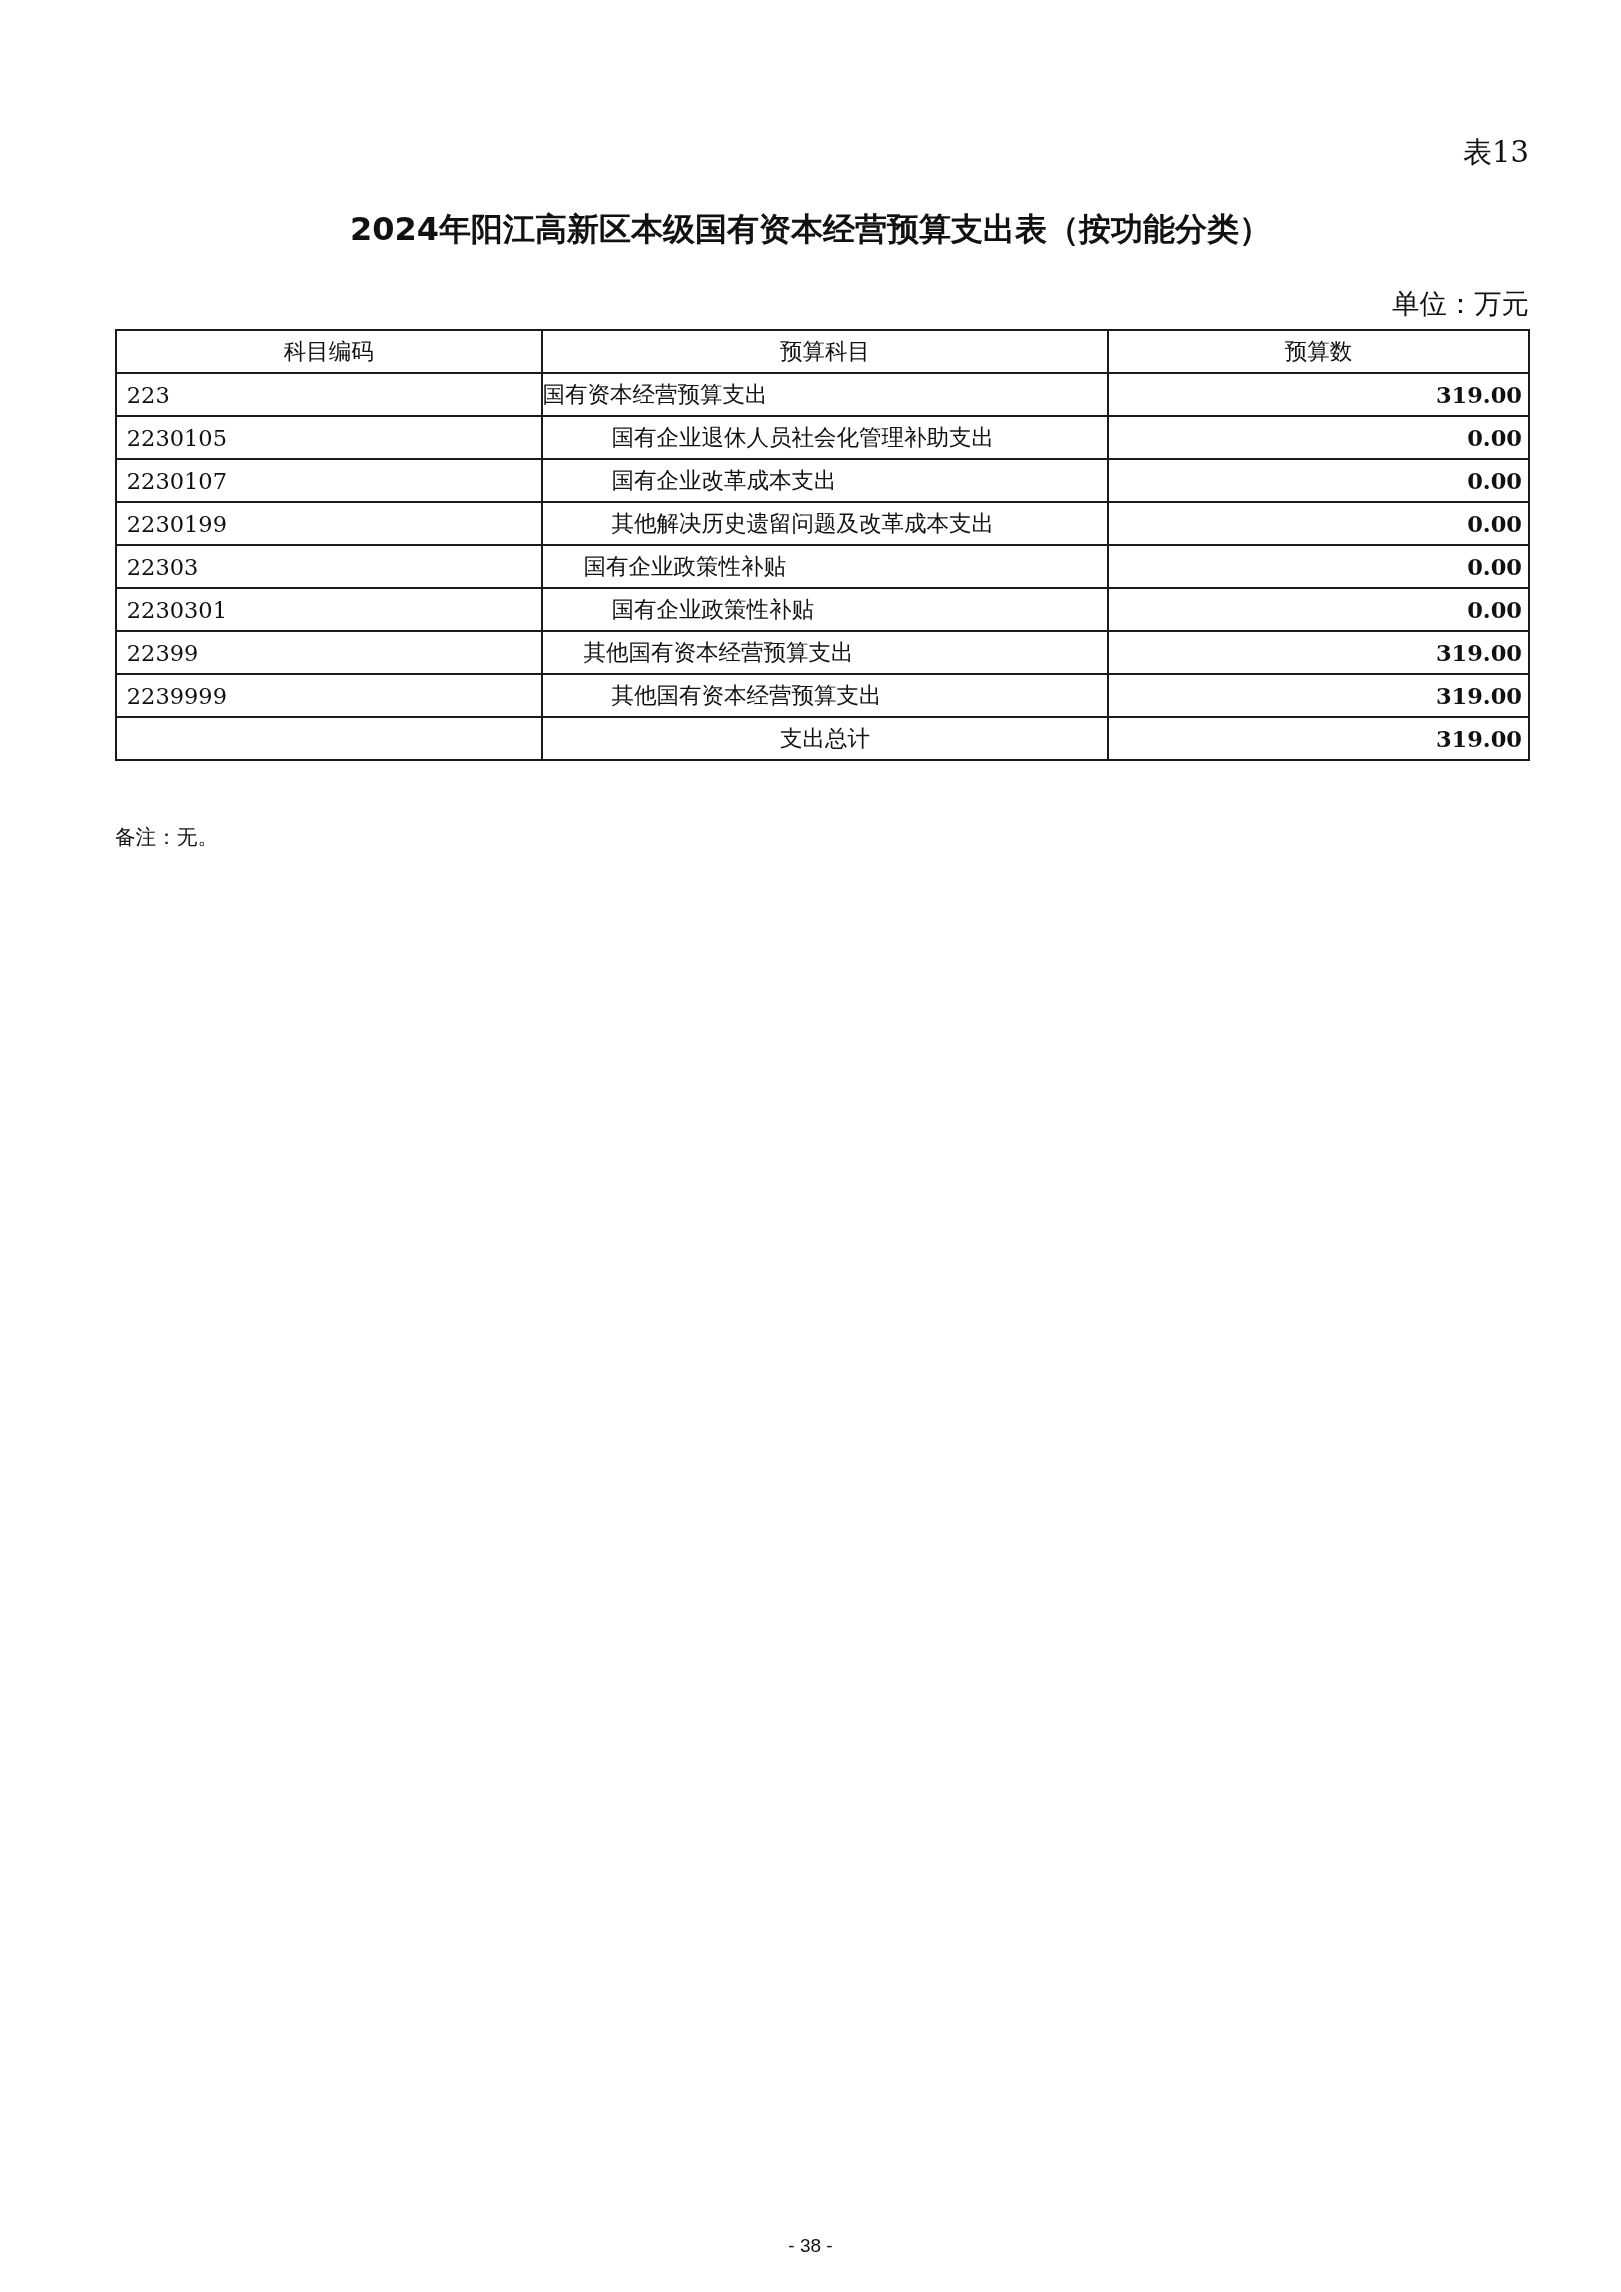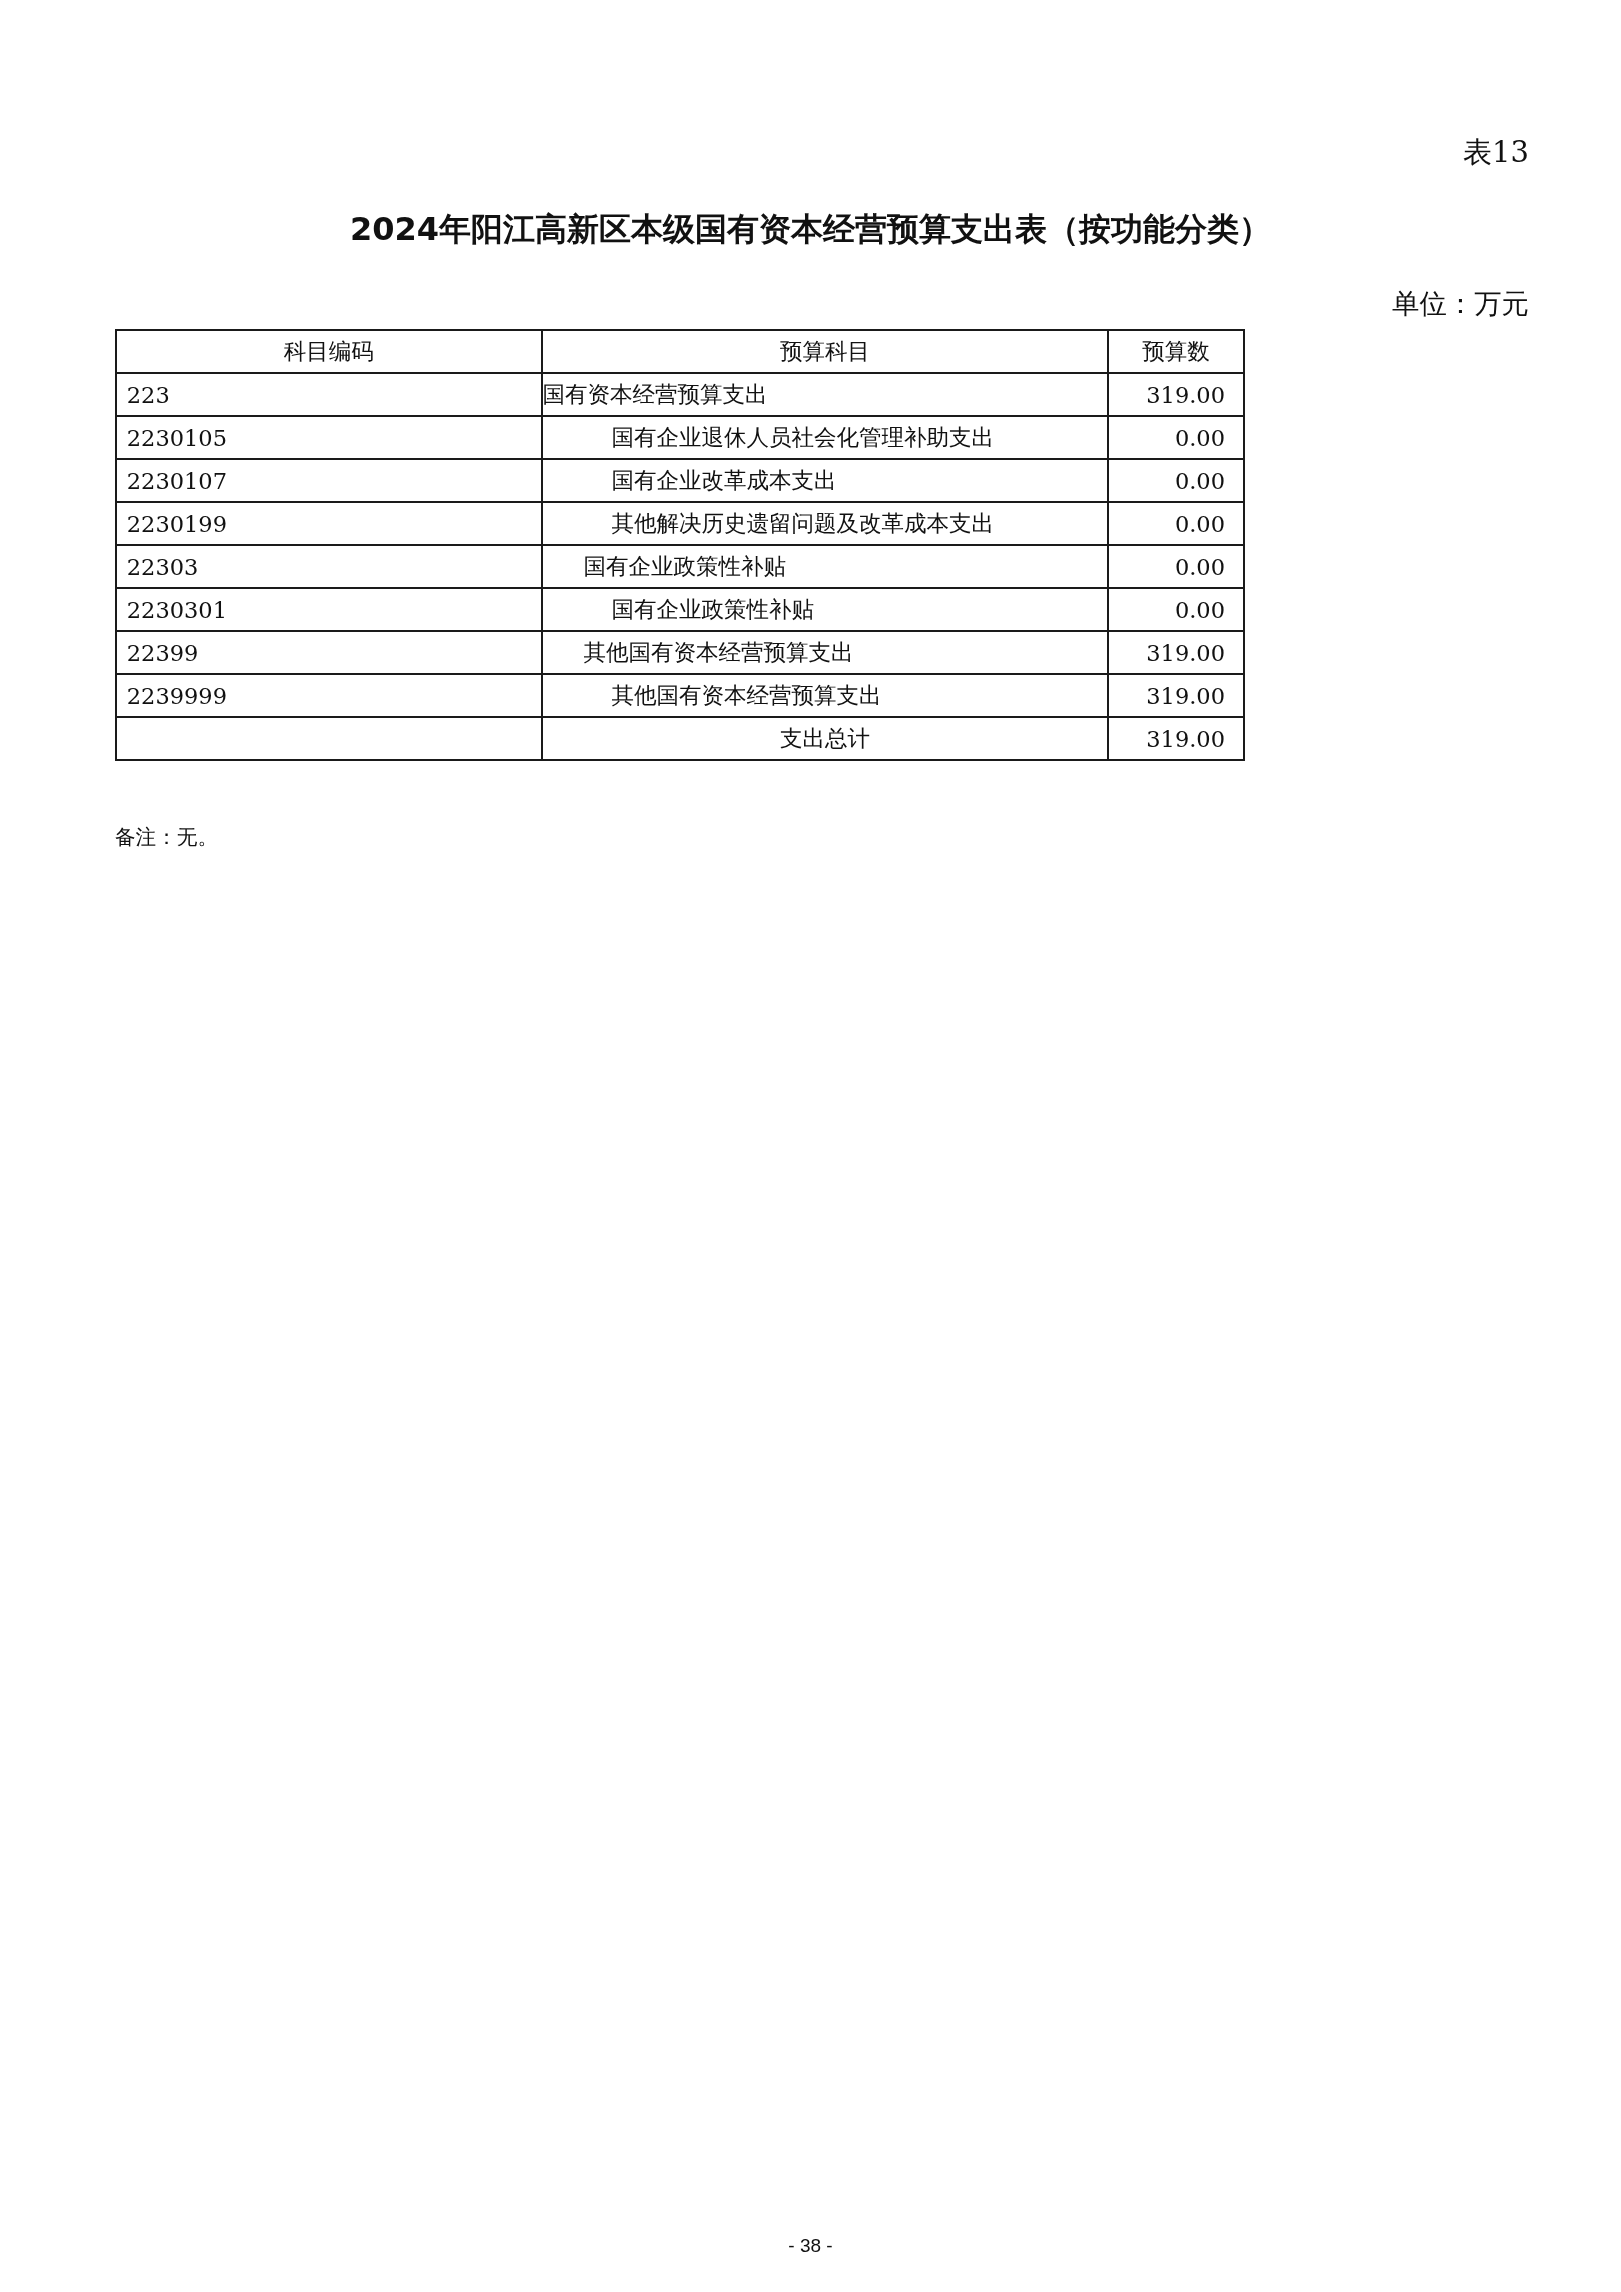--- a/index.html
+++ b/index.html
@@ -2,26 +2,26 @@
 <html><head>
   <meta charset="utf-8">
   <style>
     html, body { margin: 0; padding: 0; background: #ffffff; }
     body { width: 1621px; height: 2293px; position: relative; overflow: hidden;
            font-family: "DejaVu Serif", "Liberation Serif", serif; color: #111; }
     .table-no { position: absolute; right: 92px; top: 133px; font-size: 29px; }
     .title { position: absolute; left: 0; right: 0; top: 208px; text-align: center;
              font-size: 32px; font-weight: bold; font-family: "DejaVu Sans", "Liberation Sans", sans-serif; letter-spacing: 0px; }
     .unit { position: absolute; right: 92px; top: 286px; font-size: 27.4px; }
-    table { position: absolute; left: 115px; top: 329px; width: 1130px; border-collapse: collapse; }
+    table { position: absolute; left: 115px; top: 329px; width: 1415px; border-collapse: collapse; }
     td, th { border: 2px solid #1a1a1a; height: 41px; padding: 0 9.8px; font-size: 22.5px; font-weight: normal; white-space: nowrap; }
     th { text-align: center; }
     .c1 { width: 404px; }
     .c2 { width: 545px; }
-    .num { text-align: right; padding-right: 18px; }
+    .num { text-align: right; padding-right: 6px; font-weight: bold; }
     .ind0 { padding-left: 0; }
     .ind1 { padding-left: 41px; }
     .ind2 { padding-left: 69px; }
     .center { text-align: center; }
     .note { position: absolute; left: 115px; top: 823px; font-size: 20.6px; }
     .page-num { position: absolute; left: 0; right: 0; top: 2235px; text-align: center; font-size: 19px;
                 font-family: "Liberation Sans", sans-serif; }
   </style>
 </head>
 <body>

